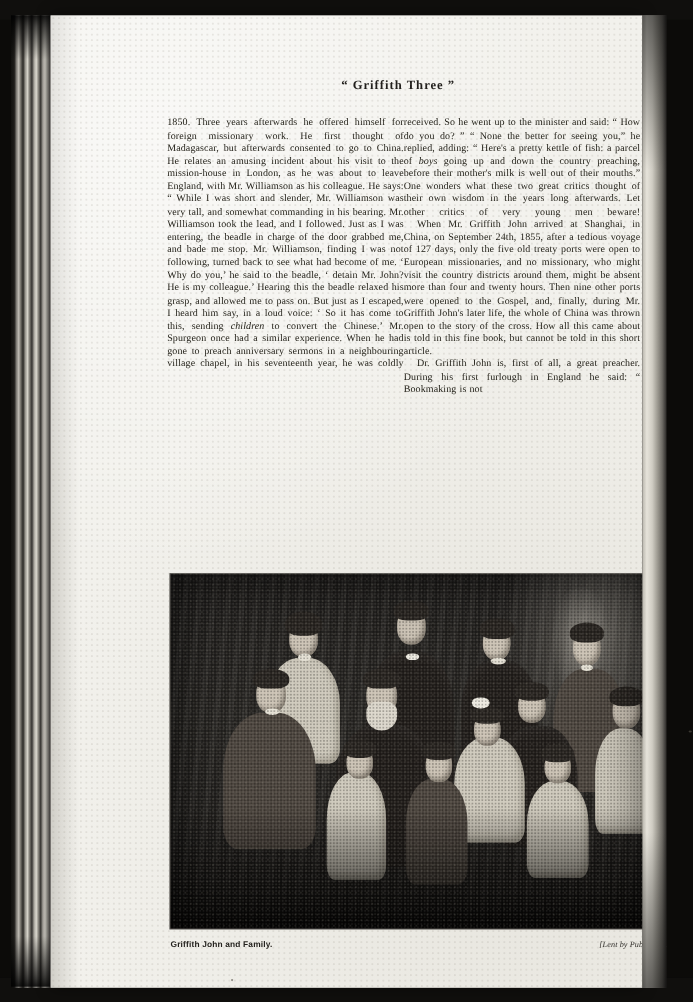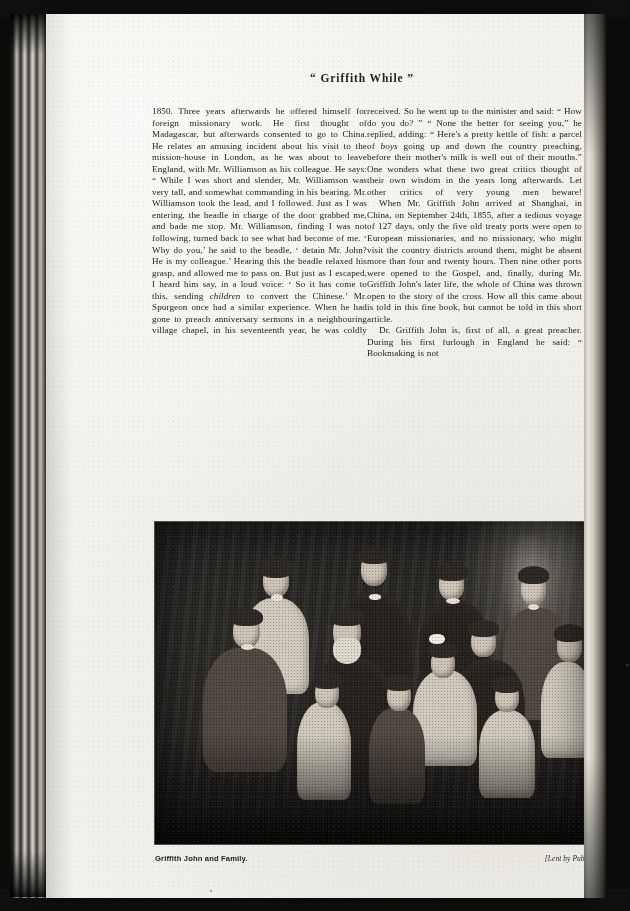--- a/index.html
+++ b/index.html
@@ -302,21 +302,21 @@
   <div class="surround-bottom"></div>
 
   <div class="gutter"></div>
   <div class="gutter-shade-top"></div>
   <div class="gutter-shade-bot"></div>
 
   <div class="leaf">
 
     <div class="page-body">
 
-      <div class="running-head">“ Griffith While ”</div>
+      <div class="running-head">“ Griffith Three ”</div>
 
       <div class="columns">
 
         <div class="col">
           <p><span>1850.  Three years afterwards he offered himself for foreign missionary work.  He first thought of Madagascar, but afterwards consented to go to China.  He relates an amusing incident about his visit to the mission-house in London, as he was about to leave England, with Mr. Williamson as his colleague.  He says: “ While I was short and slender, Mr. Williamson was very tall, and somewhat commanding in his bearing.  Mr. Williamson took the lead, and I followed.  Just as I was entering, the beadle in charge of the door grabbed me, and bade me stop.  Mr. Williamson, finding I was not following, turned back to see what had become of me.  ‘ Why do you,’ he said to the beadle, ‘ detain Mr. John?  He is my colleague.’  Hearing this the beadle relaxed his grasp, and allowed me to pass on.  But just as I escaped, I heard him say, in a loud voice: ‘ So it has come to this, sending </span><em>children</em><span class="last-ragged"> to convert the Chinese.’  Mr. Spurgeon once had a similar experience.  When he had gone to preach anniversary sermons in a neighbouring village chapel, in his seventeenth year, he was coldly</span></p>
         </div>
 
         <div class="col">
           <p><span>received.  So he went up to the minister and said: “ How do you do? ”  “ None the better for seeing you,” he replied, adding: “ Here's a pretty kettle of fish: a parcel of </span><em>boys</em><span> going up and down the country preaching, before their mother's milk is well out of their mouths.”  One wonders what these two great critics thought of their own wisdom in the years long afterwards.  Let other critics of very young men beware!</span></p>
           <p>When Mr. Griffith John arrived at Shanghai, in China, on September 24th, 1855, after a tedious voyage of 127 days, only the five old treaty ports were open to European missionaries, and no missionary, who might visit the country districts around them, might be absent more than four and twenty hours.  Then nine other ports were opened to the Gospel, and, finally, during Mr. Griffith John's later life, the whole of China was thrown open to the story of the cross.  How all this came about is told in this fine book, but cannot be told in this short article.</p>

